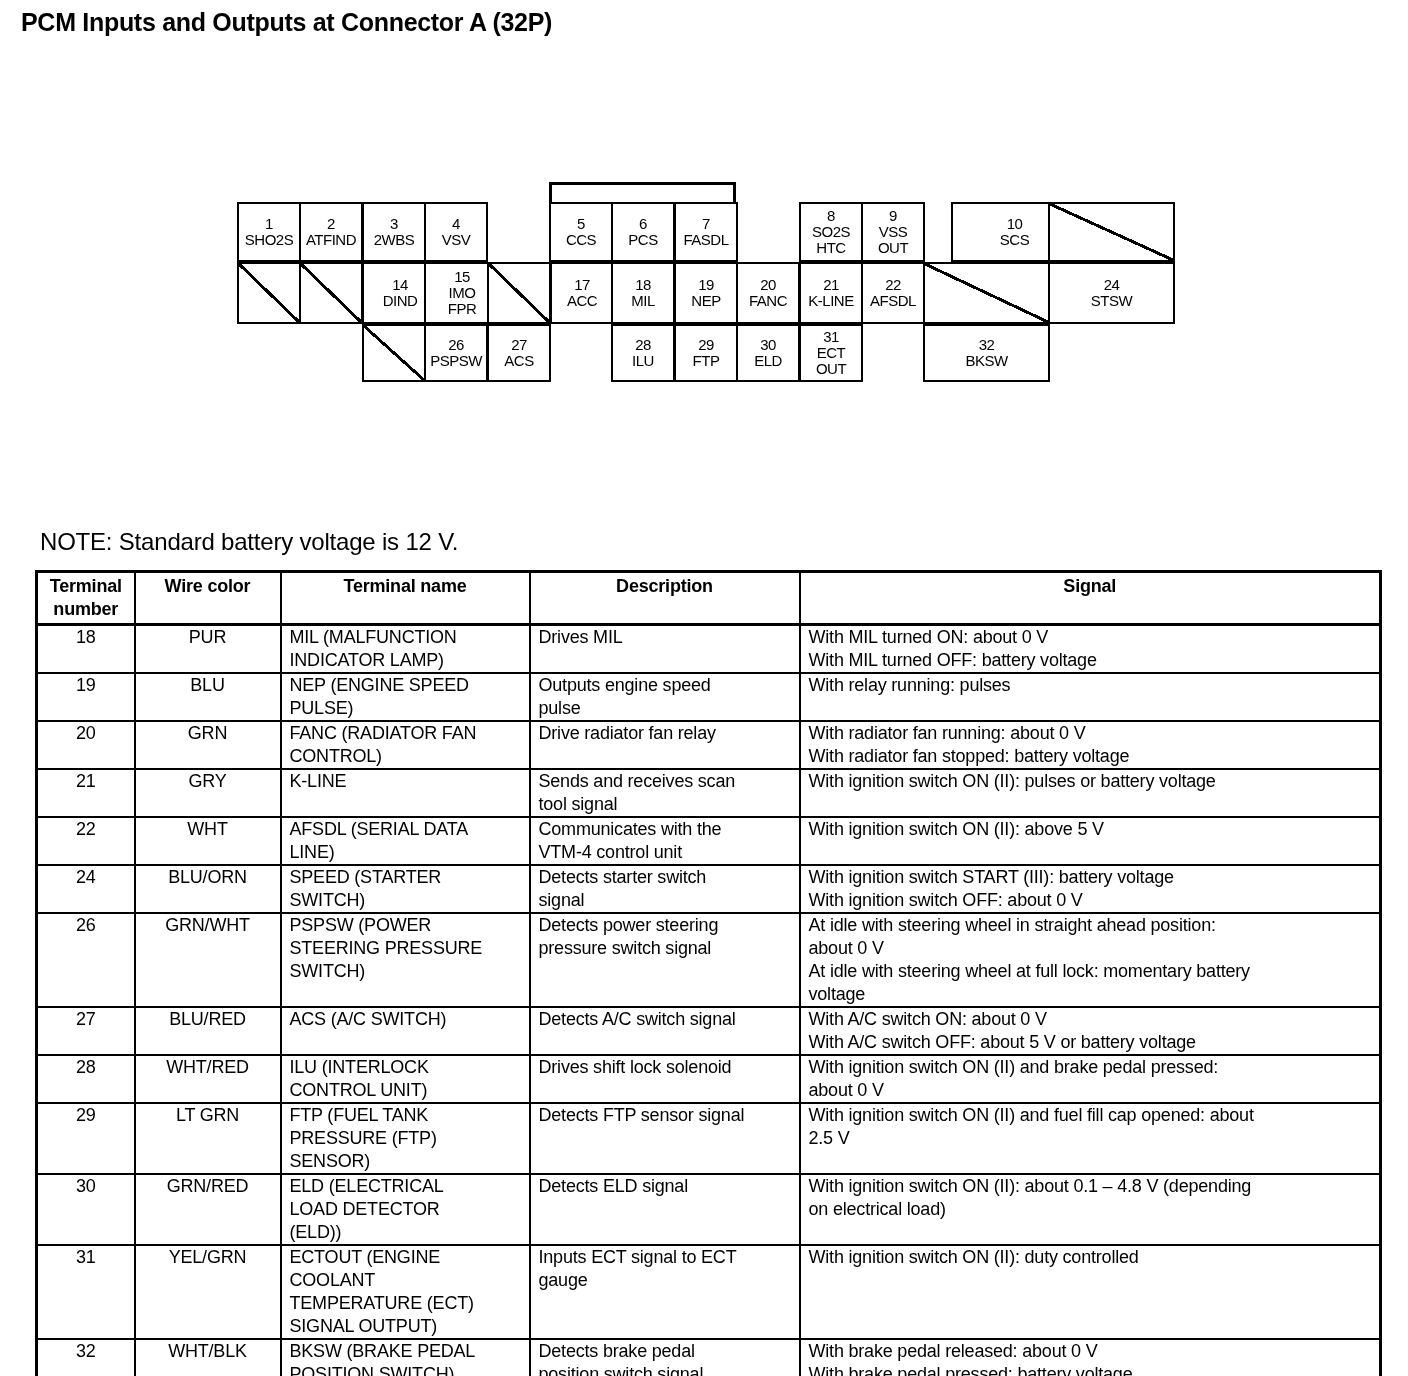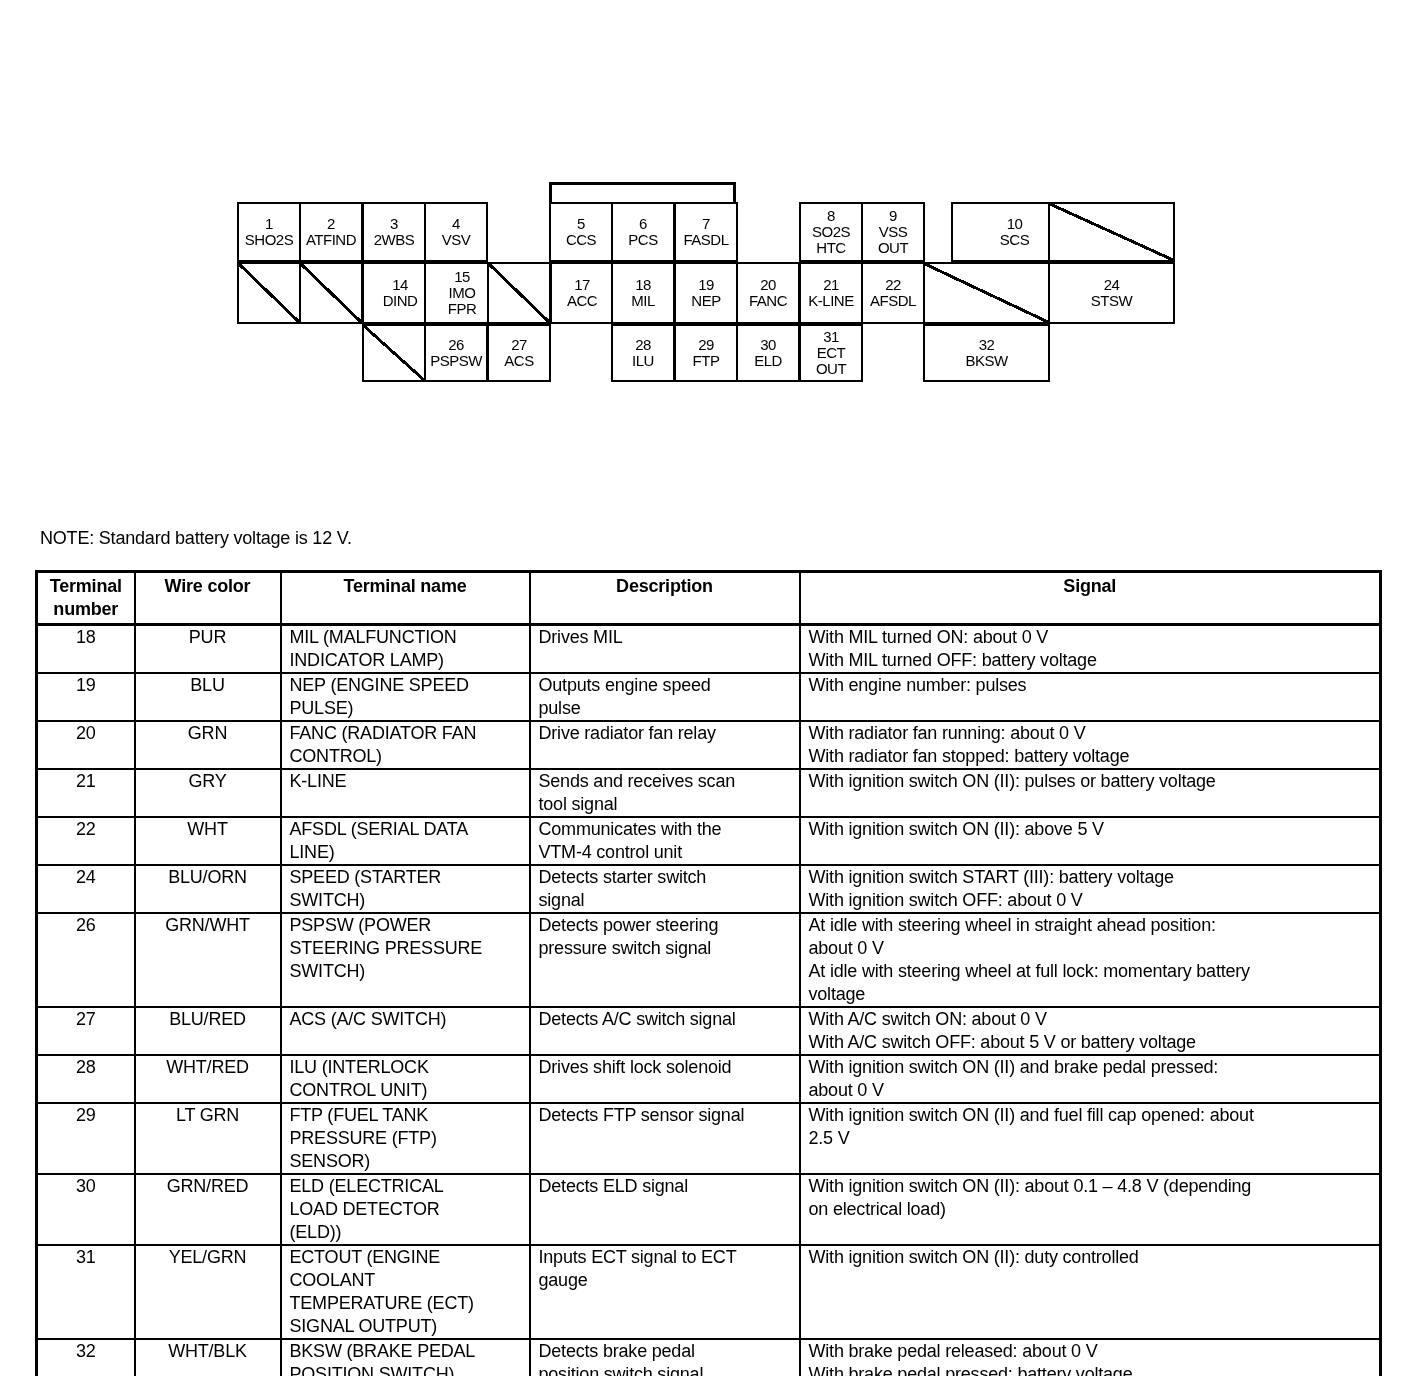--- a/index.html
+++ b/index.html
@@ -39,21 +39,21 @@
       #000 calc(50% + 1.5px),
       transparent calc(50% + 1.5px),
       transparent 100%);
   }
   .caption{
     position:absolute;left:450px;top:477px;width:480px;
     text-align:center;font-size:18px;letter-spacing:-0.2px;
   }
   .note{
     position:absolute;left:40px;top:528px;
-    font-size:18px;letter-spacing:-0.2px;
+    font-size:24px;letter-spacing:-0.2px;
   }
   
   .tbl-wrap{position:absolute;left:35px;top:570px;}
   table.terminals{
     border-collapse:collapse;table-layout:fixed;width:1344px;
     border:3px solid #000;
     font-size:18px;
   }
   table.terminals th{
     border:2px solid #000;border-bottom:3px solid #000;
@@ -66,20 +66,21 @@
     padding:0 8px;line-height:23px;white-space:pre-line;
     letter-spacing:-0.2px;
   }
   table.terminals td.c{text-align:center;padding:0 4px;}
 </style>
 </head>
 <body>
 
 <div class="page">
 
+  <h1 class="title">PCM Inputs and Outputs at Connector A (32P)</h1>
 
   <div class="connector">
     <div class="conn-tab"></div>
     <div id="connector-grid">
         <div class="pin-cell" style="left: 0px; top: 20px; width: 64px; height: 60px;">1
 SHO2S</div>
         <div class="pin-cell" style="left: 62px; top: 20px; width: 64px; height: 60px;">2
 ATFIND</div>
         <div class="pin-cell" style="left: 125px; top: 20px; width: 64px; height: 60px;">3
 2WBS</div>
@@ -174,21 +175,21 @@
             <td>With MIL turned ON: about 0 V
 With MIL turned OFF: battery voltage</td>
           </tr>
           <tr>
             <td class="c">19</td>
             <td class="c">BLU</td>
             <td>NEP (ENGINE SPEED
 PULSE)</td>
             <td>Outputs engine speed
 pulse</td>
-            <td>With engine number: pulses</td>
+            <td>With relay running: pulses</td>
           </tr>
           <tr>
             <td class="c">20</td>
             <td class="c">GRN</td>
             <td>FANC (RADIATOR FAN
 CONTROL)</td>
             <td>Drive radiator fan relay</td>
             <td>With radiator fan running: about 0 V
 With radiator fan stopped: battery voltage</td>
           </tr>

